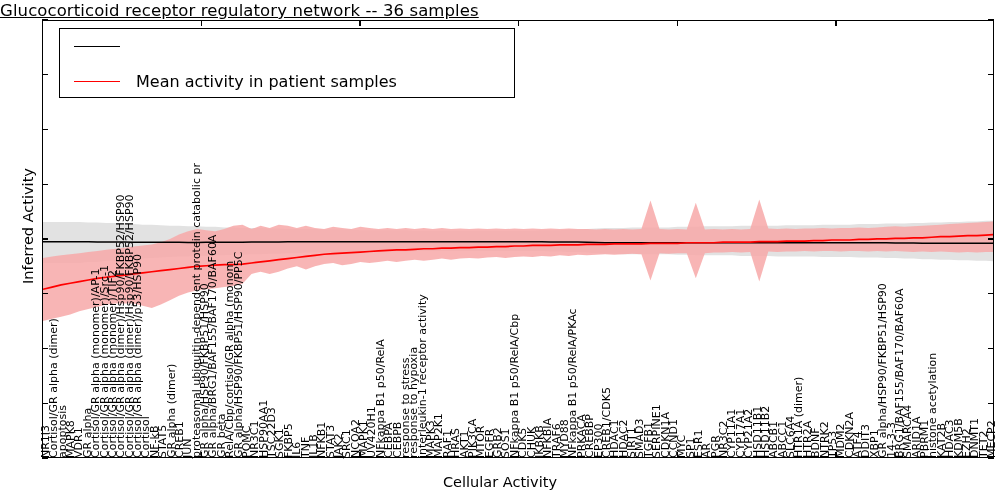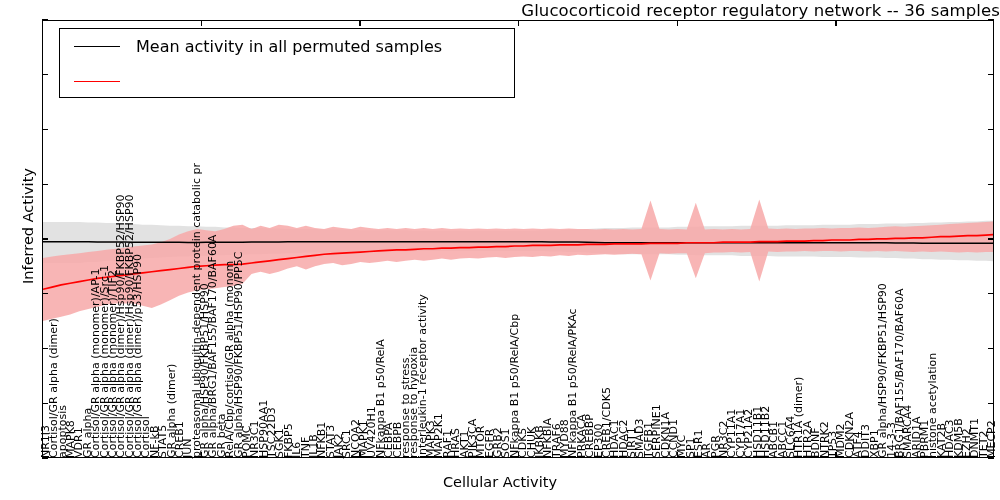--- a/index.html
+++ b/index.html
@@ -1,22 +1,22 @@
 <!DOCTYPE html>
 <html><head>
 <meta charset="utf-8">
 <style>
   html,body{margin:0;padding:0;background:#ffffff;}
   body{width:1000px;height:500px;overflow:hidden;
        font-family:"DejaVu Sans","Liberation Sans",sans-serif;}
   #stage{position:relative;width:1000px;height:500px;background:#fff;}
 
   
-  .chart-title{position:absolute;left:0;top:1px;width:1000px;text-align:right;
-    font-size:16.5px;color:#000;letter-spacing:.1px;}
+  .chart-title{position:absolute;left:0;top:1px;width:1000px;text-align:left;
+    font-size:16.5px;color:#000;letter-spacing:.1px;text-decoration:underline;}
 
   
   .plot-frame{position:absolute;left:42px;top:20px;width:952px;height:438px;
     border:1.4px solid #000;box-sizing:border-box;background:#fff;overflow:hidden;}
 
   
   .ylabel{position:absolute;left:-202px;top:218px;width:460px;text-align:center;
     transform:rotate(-90deg);transform-origin:center center;font-size:14.5px;color:#000;}
   .ytick-mark{position:absolute;left:42px;width:6px;height:1.4px;background:#000;}
   .ytick-mark.r{left:auto;right:6px;}
@@ -196,24 +196,24 @@
       <div class="ent" style="left: 923.885px;">EZH2</div>
       <div class="ent" style="left: 932.257px;">DNMT1</div>
       <div class="ent" style="left: 940.628px;">TET2</div>
       <div class="ent" style="left: 949px;">MECP2</div>
     </div>
   <div class="xlabel">Cellular Activity</div>
 
   <div class="legend">
     <div class="leg-row">
       <span class="leg-line"></span>
-      <span class="leg-txt">Mean activity in all permuted samples</span>
     </div>
     <div class="leg-row">
       <span class="leg-line red"></span>
+      <span class="leg-txt">Mean activity in patient samples</span>
     </div>
   </div>
 <div class="xtick-mark" style="left: 200.667px;"></div>
     <div class="xtick-mark b" style="left: 200.667px; bottom: 42px;"></div>
     <div class="xtick-mark" style="left: 359.333px;"></div>
     <div class="xtick-mark b" style="left: 359.333px; bottom: 42px;"></div>
     <div class="xtick-mark" style="left: 518px;"></div>
     <div class="xtick-mark b" style="left: 518px; bottom: 42px;"></div>
     <div class="xtick-mark" style="left: 676.667px;"></div>
     <div class="xtick-mark b" style="left: 676.667px; bottom: 42px;"></div>

